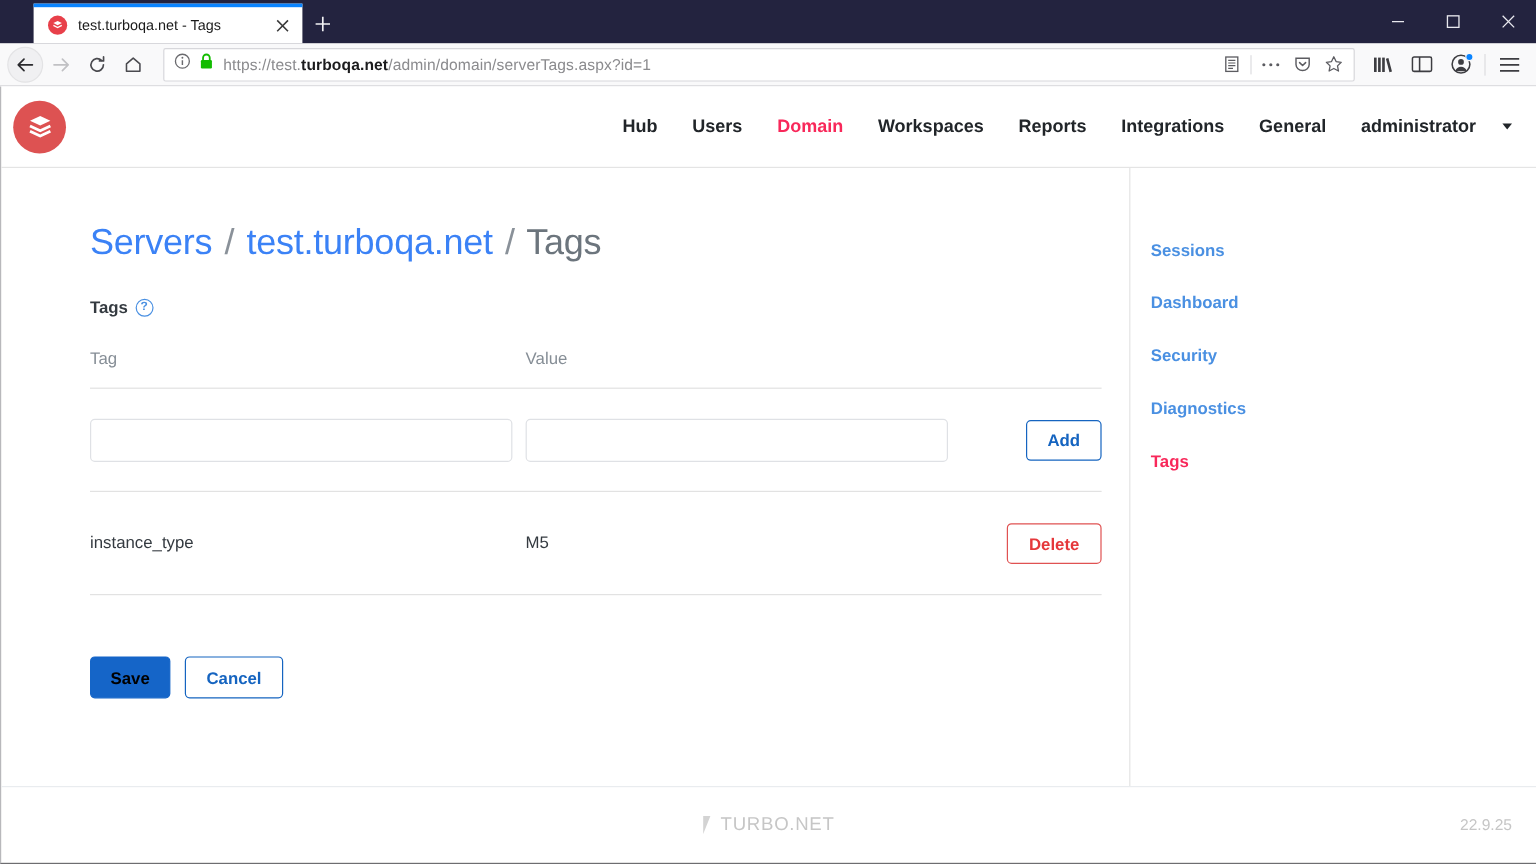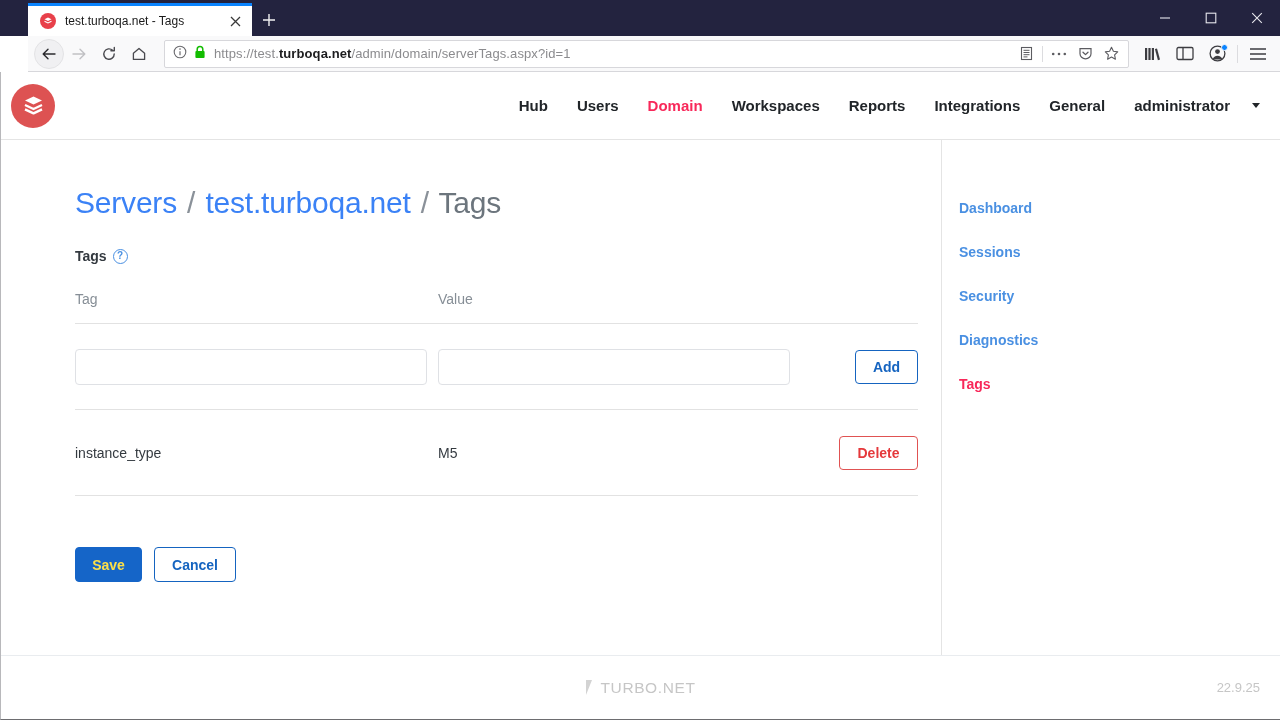--- a/index.html
+++ b/index.html
@@ -62,21 +62,20 @@
     color: #e8e8ee;
   }
 
   .navbar {
     height: 36px;
     background: #f9f9fa;
     border-bottom: 1px solid #d7d7db;
     display: flex; align-items: center;
     padding: 0 6px;
     flex: none;
-    margin-left: 28px;
   }
   .navbtn {
     width: 30px; height: 30px; border-radius: 50%;
     display: flex; align-items: center; justify-content: center;
     color: #4a4a4f; flex: none;
   }
   .navbtn.back { background: #f0f0f2; border: 1px solid #e3e3e5; color: #2a2a2e; }
   .navbtn.disabled { color: #c1c1c4; }
 
   .urlbar {
@@ -223,21 +222,21 @@
     border: 1px solid #1564c0; color: #1564c0;
   }
   .btn-delete {
     width: 79px; height: 34px;
     border: 1px solid #e05252; color: #e5383b;
   }
 
   .form-actions { display: flex; gap: 12px; margin-top: 51px; }
   .btn-save {
     width: 67px; height: 35px;
-    background: #1565c8; border: 1px solid #1565c8; color: #fde047;
+    background: #1565c8; border: 1px solid #1565c8; color: #000000;
   }
   .btn-cancel {
     width: 82px; height: 35px;
     border: 1px solid #1564c0; color: #1564c0;
   }
 
   .sidenav {
     flex: 1;
     border-left: 1px solid #e4e4e4;
     padding: 46px 0 0 17px;
@@ -495,22 +494,22 @@
 
         </div>
 
         <div class="form-actions">
           <button class="btn btn-save">Save</button>
           <button class="btn btn-cancel">Cancel</button>
         </div>
       </div>
 
       <div class="sidenav">
+        <a class="sidenav-item">Sessions</a>
         <a class="sidenav-item">Dashboard</a>
-        <a class="sidenav-item">Sessions</a>
         <a class="sidenav-item">Security</a>
         <a class="sidenav-item">Diagnostics</a>
         <a class="sidenav-item active">Tags</a>
       </div>
     </div>
 
     <div class="footer">
       <div class="footer-brand">
         <span class="footer-mark"></span>
         <span class="footer-name">TURBO.NET</span>

